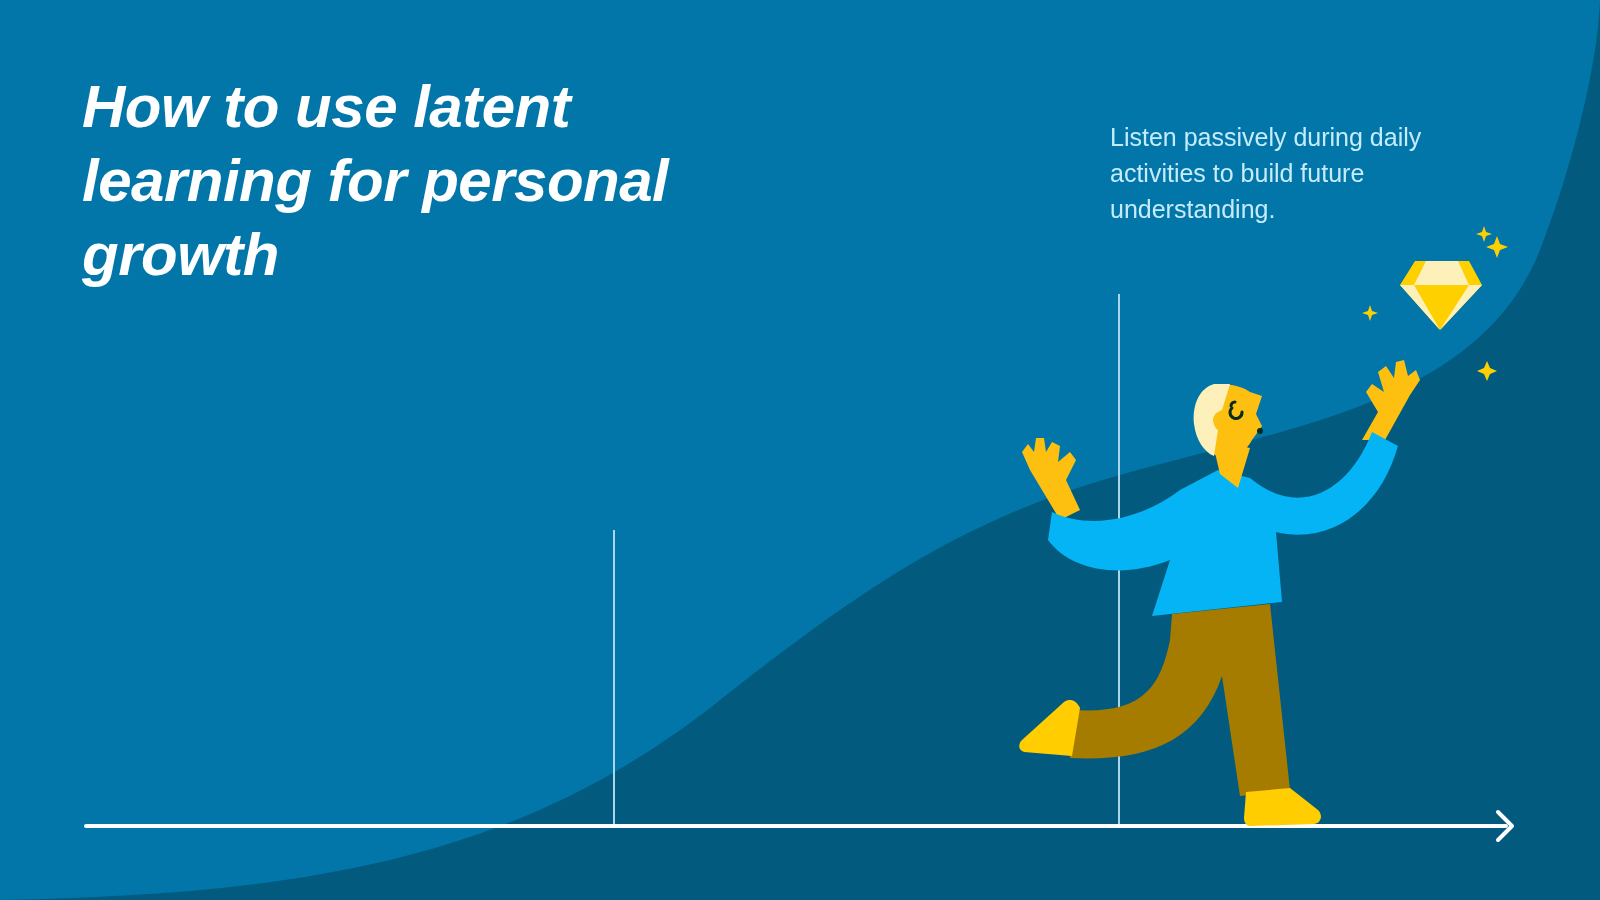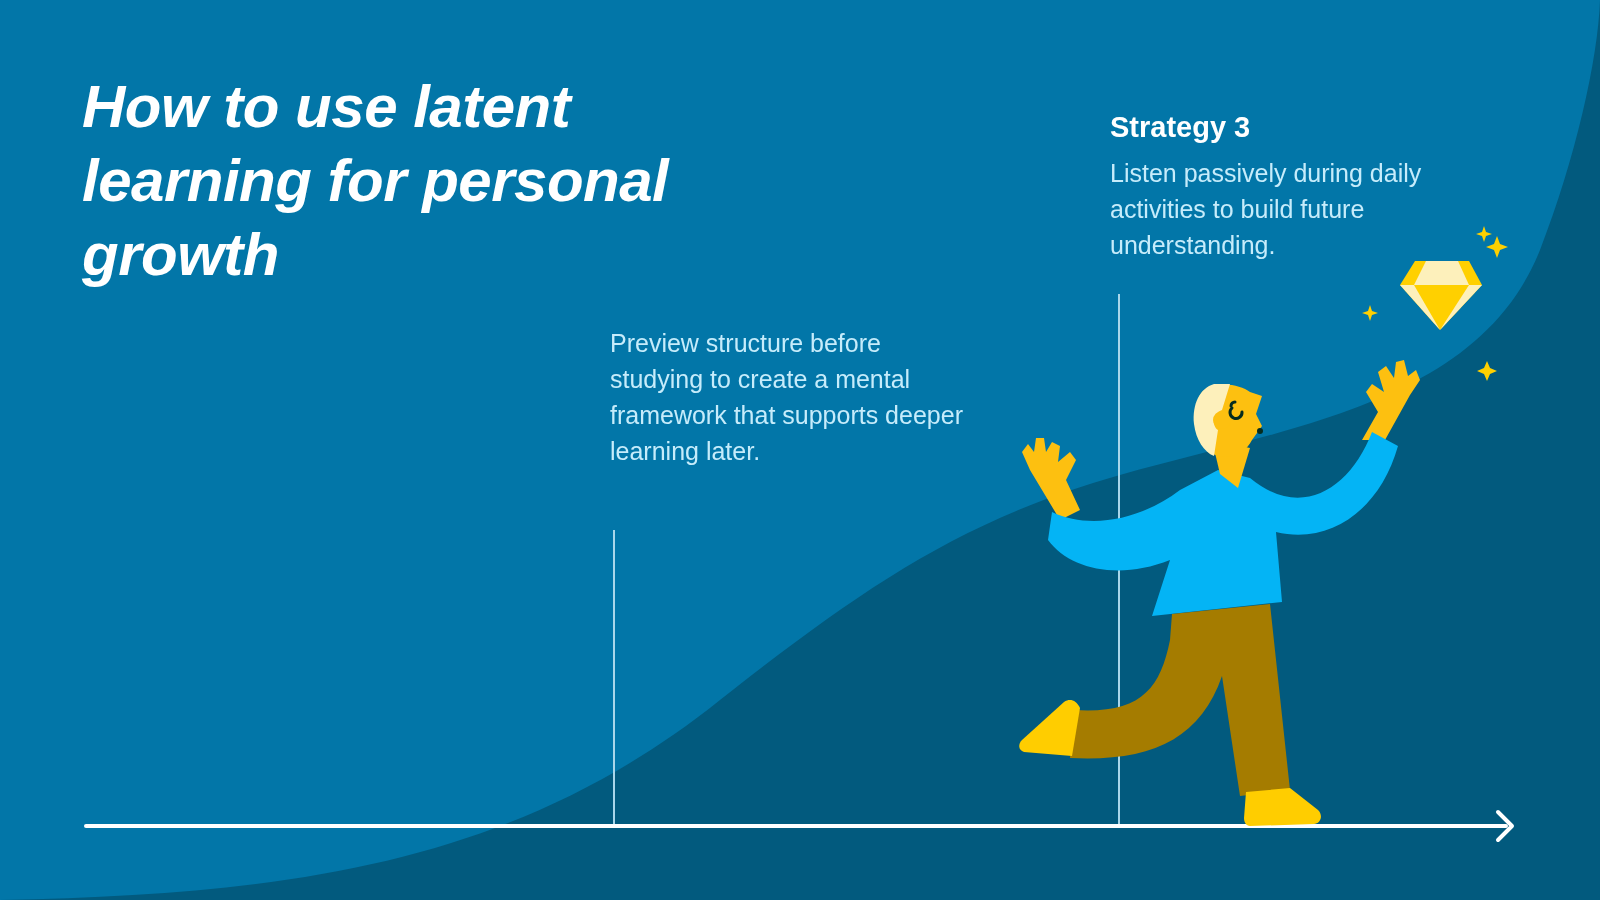--- a/index.html
+++ b/index.html
@@ -45,25 +45,23 @@
 
 <div class="axis"></div>
 <svg class="arrowhead" viewBox="0 0 36 36">
   <polyline points="10,4 24,18 10,32" fill="none" stroke="#ffffff" stroke-width="4" stroke-linecap="round" stroke-linejoin="round"></polyline>
 </svg>
 
 <div class="strategy" id="s1">
 </div>
 
 <div class="strategy" id="s2">
-  <p>Preview structure before studying to create a mental framework that supports deeper learning later.</p>
 </div>
 
 <div class="strategy" id="s3">
-  <h2>Strategy 3</h2>
   <p>Listen passively during daily activities to build future understanding.</p>
 </div>
 
 <svg class="figure" viewBox="0 0 1600 900">
 
   <g fill="#ffd000">
     <path d="M1484 226 l2 6 6 2 -6 2 -2 6 -2 -6 -6 -2 6 -2 z"></path>
     <path d="M1497 236 l3 8 8 3 -8 3 -3 8 -3 -8 -8 -3 8 -3 z"></path>
     <path d="M1370 305 l2 6 6 2 -6 2 -2 6 -2 -6 -6 -2 6 -2 z"></path>
     <path d="M1487 361 l3 7 7 3 -7 3 -3 7 -3 -7 -7 -3 7 -3 z"></path>

